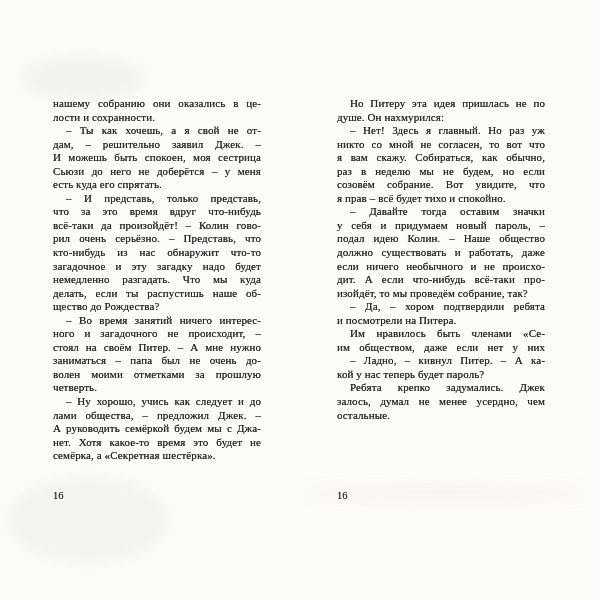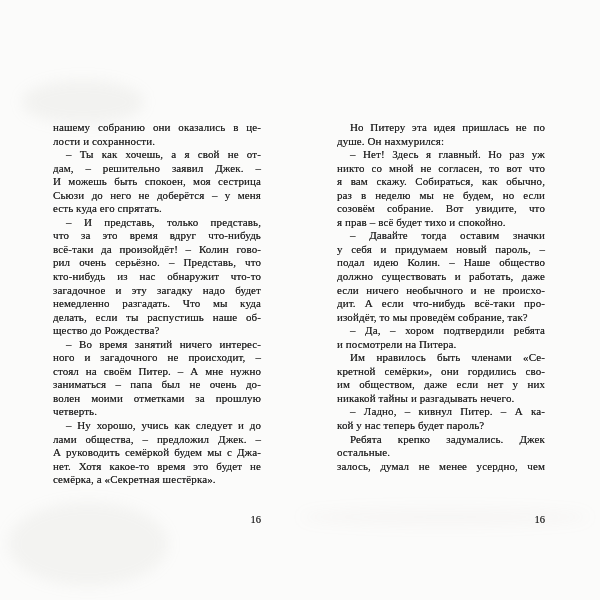--- a/index.html
+++ b/index.html
@@ -3,41 +3,41 @@
 <meta charset="utf-8">
 <style>
   html, body { margin: 0; padding: 0; }
   body {
     width: 600px; height: 600px;
     background: #fbfbfa;
     font-family: "Liberation Serif", serif;
     position: relative;
     overflow: hidden;
   }
-  .spread { position: absolute; inset: 0; margin-top: 24px; }
+  .spread { position: absolute; inset: 0; }
   .page-text {
     position: absolute;
     top: 97px;
     width: 208px;
     color: #262626;
     font-size: 11px;
     line-height: 13.55px;
     letter-spacing: 0.1px;
     text-shadow: 0 0 0.45px rgba(45,45,45,0.85);
   }
   #text-left  { left: 53px;  }
   #text-right { left: 337px; }
   .line { text-align: justify; text-align-last: justify; }
   .line.para-end { text-align-last: left; }
   .line.indent { text-indent: 13px; }
   .page-number {
     position: absolute;
     top: 490px;
     width: 208px;
-    text-align: right;
+    text-align: left;
     font-size: 10.5px;
     color: #2e2e2e;
     text-shadow: 0 0 0.4px rgba(45,45,45,0.8);
   }
   #num-left  { left: 53px; }
   #num-right { left: 337px; }
   .smudge { position: absolute; border-radius: 50%; filter: blur(7px); }
   #smudge-top    { left: 22px; top: 56px;  width: 122px; height: 44px; background: rgba(168,165,156,0.10); }
   #smudge-bottom { left: 8px;  top: 478px; width: 160px; height: 84px; background: rgba(168,165,156,0.09); }
   #smudge-bottom2{ left: 300px; top: 484px; width: 290px; height: 18px; background: rgba(168,165,156,0.05); }
@@ -93,23 +93,21 @@
       <div class="line indent">– Давайте тогда оставим значки</div>
       <div class="line">у себя и придумаем новый пароль, –</div>
       <div class="line">подал идею Колин. – Наше общество</div>
       <div class="line">должно существовать и работать, даже</div>
       <div class="line">если ничего необычного и не происхо-</div>
       <div class="line">дит. А если что-нибудь всё-таки про-</div>
       <div class="line para-end">изойдёт, то мы проведём собрание, так?</div>
       <div class="line indent">– Да, – хором подтвердили ребята</div>
       <div class="line para-end">и посмотрели на Питера.</div>
       <div class="line indent">Им нравилось быть членами «Се-</div>
-      <div class="line">кретной семёрки», они гордились сво-</div>
       <div class="line">им обществом, даже если нет у них</div>
-      <div class="line para-end">никакой тайны и разгадывать нечего.</div>
       <div class="line indent">– Ладно, – кивнул Питер. – А ка-</div>
       <div class="line para-end">кой у нас теперь будет пароль?</div>
       <div class="line indent">Ребята крепко задумались. Джек</div>
+      <div class="line">залось, думал не менее усердно, чем</div>
       <div class="line para-end">остальные.</div>
-      <div class="line">залось, думал не менее усердно, чем</div>
     </div>
   <div class="page-number" id="num-right">16</div>
 </div>
 
 </body></html>

